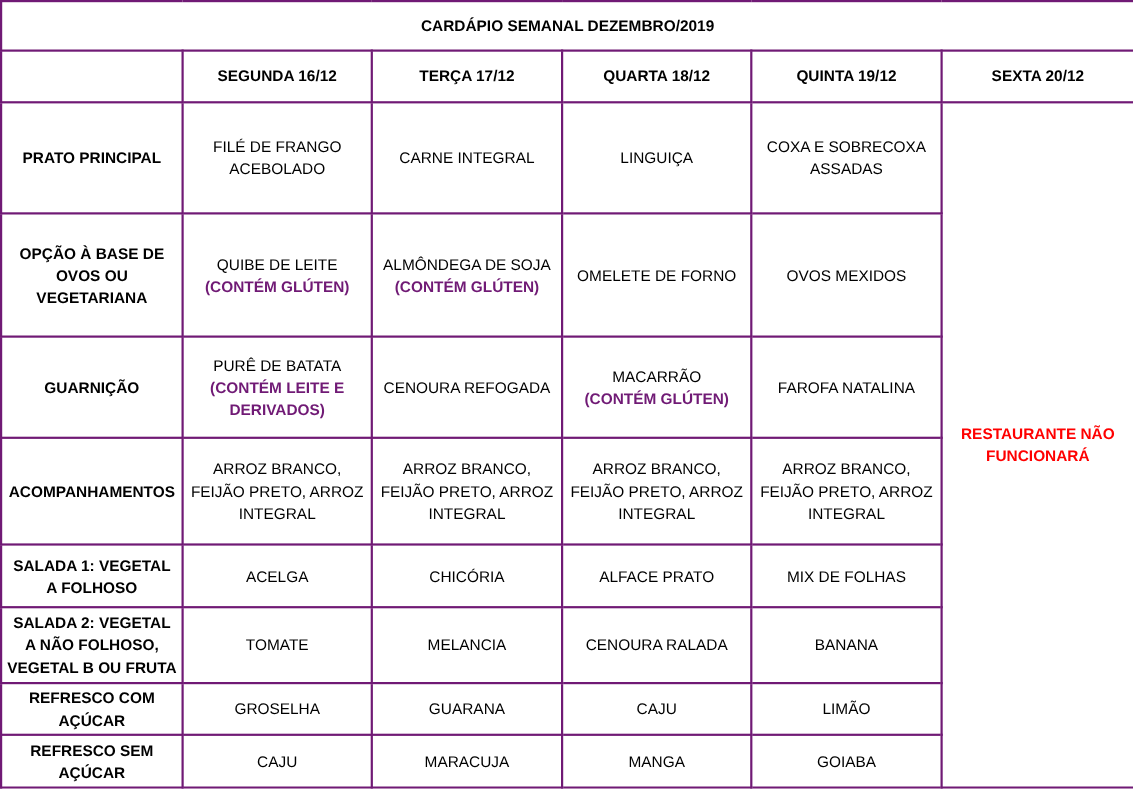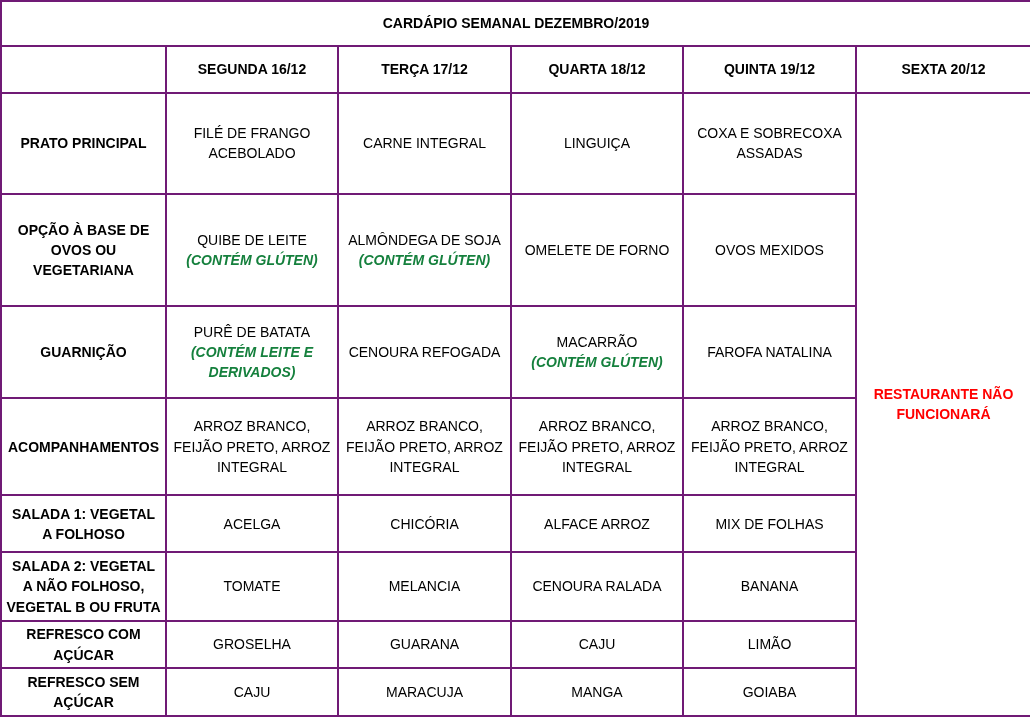--- a/index.html
+++ b/index.html
@@ -38,23 +38,22 @@
   td.row-label {
     font-weight: bold;
     font-size: 13.5px;
     line-height: 1.35;
   }
   .cell-text {
     display: block;
   }
   .warning {
     display: block;
-    color: #15803d;
-    font-weight: bold;
-    font-style: italic;
+    color: #701a75;
+    font-weight: bold;
   }
   td.friday-cell {
     color: #ff0000;
     font-weight: bold;
   }
 </style>
 </head>
 <body>
 
 <table class="menu">
@@ -152,21 +151,21 @@
 
   <tr style="height:56px">
     <td class="row-label">SALADA 1: VEGETAL A FOLHOSO</td>
     <td>
       <span class="cell-text">ACELGA</span>
     </td>
     <td>
       <span class="cell-text">CHICÓRIA</span>
     </td>
     <td>
-      <span class="cell-text">ALFACE ARROZ</span>
+      <span class="cell-text">ALFACE PRATO</span>
     </td>
     <td>
       <span class="cell-text">MIX DE FOLHAS</span>
     </td>
   </tr>
 
   <tr style="height:63px">
     <td class="row-label">SALADA 2: VEGETAL A NÃO FOLHOSO, VEGETAL B OU FRUTA</td>
     <td>
       <span class="cell-text">TOMATE</span>

